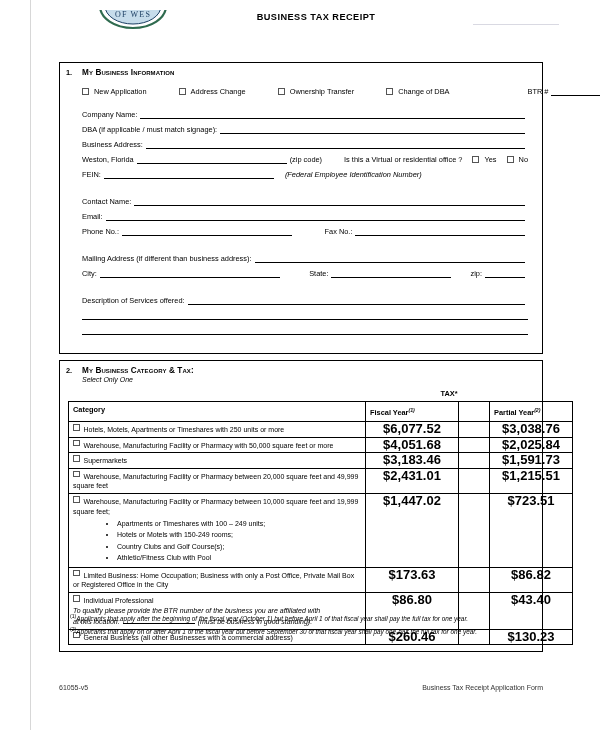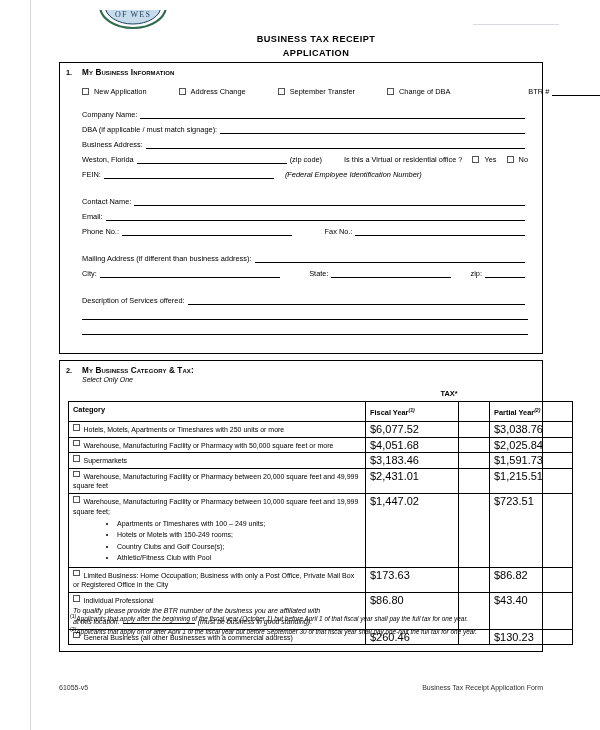--- a/index.html
+++ b/index.html
@@ -39,21 +39,21 @@
     top: 10px;
     width: 72px;
     height: 26px;
     overflow: hidden;
   }
   .logo svg { display:block; }
 
   .title-block {
     position: absolute;
     left: 170px;
-    top: 32px;
+    top: 10px;
     width: 230px;
     text-align: center;
   }
   .title-line {
     font-size: 9.2px;
     font-weight: bold;
     letter-spacing: .45px;
     line-height: 14px;
   }
   .top-rule {
@@ -176,21 +176,21 @@
     font-weight: bold;
     text-align: left;
     font-size: 7.4px;
     padding-top: 3px;
     padding-bottom: 3px;
   }
   th.c-cat { width: 288px; }
   th.c-fy  { width: 84px;  text-align: left; }
   th.c-mid { width: 22px;  border-left: 1px solid #000; }
   th.c-py  { width: 74px;  text-align: left; }
-  td.amt { text-align: left; font-weight: normal; font-size: 11px; }
+  td.amt { text-align: center; font-weight: bold; font-size: 13px; }
   td.mid { border-left: 1px solid #000; border-right: 1px solid #000; }
   sup { font-size: 5.2px; font-style: italic; }
   .cell-cb {
     display: inline-block;
     width: 4.5px; height: 4.5px;
     border: 1px solid #555;
     margin-right: 4px;
     vertical-align: 1px;
   }
   ul.sub {
@@ -240,21 +240,20 @@
     <div class="logo">
       <svg width="72" height="26" viewBox="0 0 72 26">
         <ellipse cx="36" cy="-4" rx="33" ry="22" fill="none" stroke="#2f6b4f" stroke-width="2.2"></ellipse>
         <ellipse cx="36" cy="-4" rx="28" ry="18" fill="#bcd6e8" opacity="0.85"></ellipse>
         <ellipse cx="36" cy="-4" rx="28" ry="18" fill="none" stroke="#1c3f63" stroke-width="1"></ellipse>
         <text x="36" y="7" font-family="Liberation Serif, serif" font-size="8" fill="#1c3f63" text-anchor="middle" letter-spacing="1.2">OF WES</text>
       </svg>
     </div>
     <div class="title-block">
       <div class="title-line">BUSINESS TAX RECEIPT</div>
-      <div class="title-line">APPLICATION</div>
     </div>
     <div class="top-rule"></div>
   </div>
 
   <div class="sec" id="sec1">
     <div class="sec-head">
       <div class="sec-num">1.</div>
       <div class="sec-title">My Business Information</div>
     </div>
 
@@ -263,21 +262,21 @@
         <span class="opt">
           <span class="cb"></span>
           <span>New Application</span>
         </span>
         <span class="opt">
           <span class="cb"></span>
           <span>Address Change</span>
         </span>
         <span class="opt">
           <span class="cb"></span>
-          <span>September Transfer</span>
+          <span>Ownership Transfer</span>
         </span>
         <span class="opt">
           <span class="cb"></span>
           <span>Change of DBA</span>
         </span>
         <span class="opt" style="margin-left:14px;">
           <span>BTR #</span>
           <span class="rule w2"></span>
         </span>
       </div>

